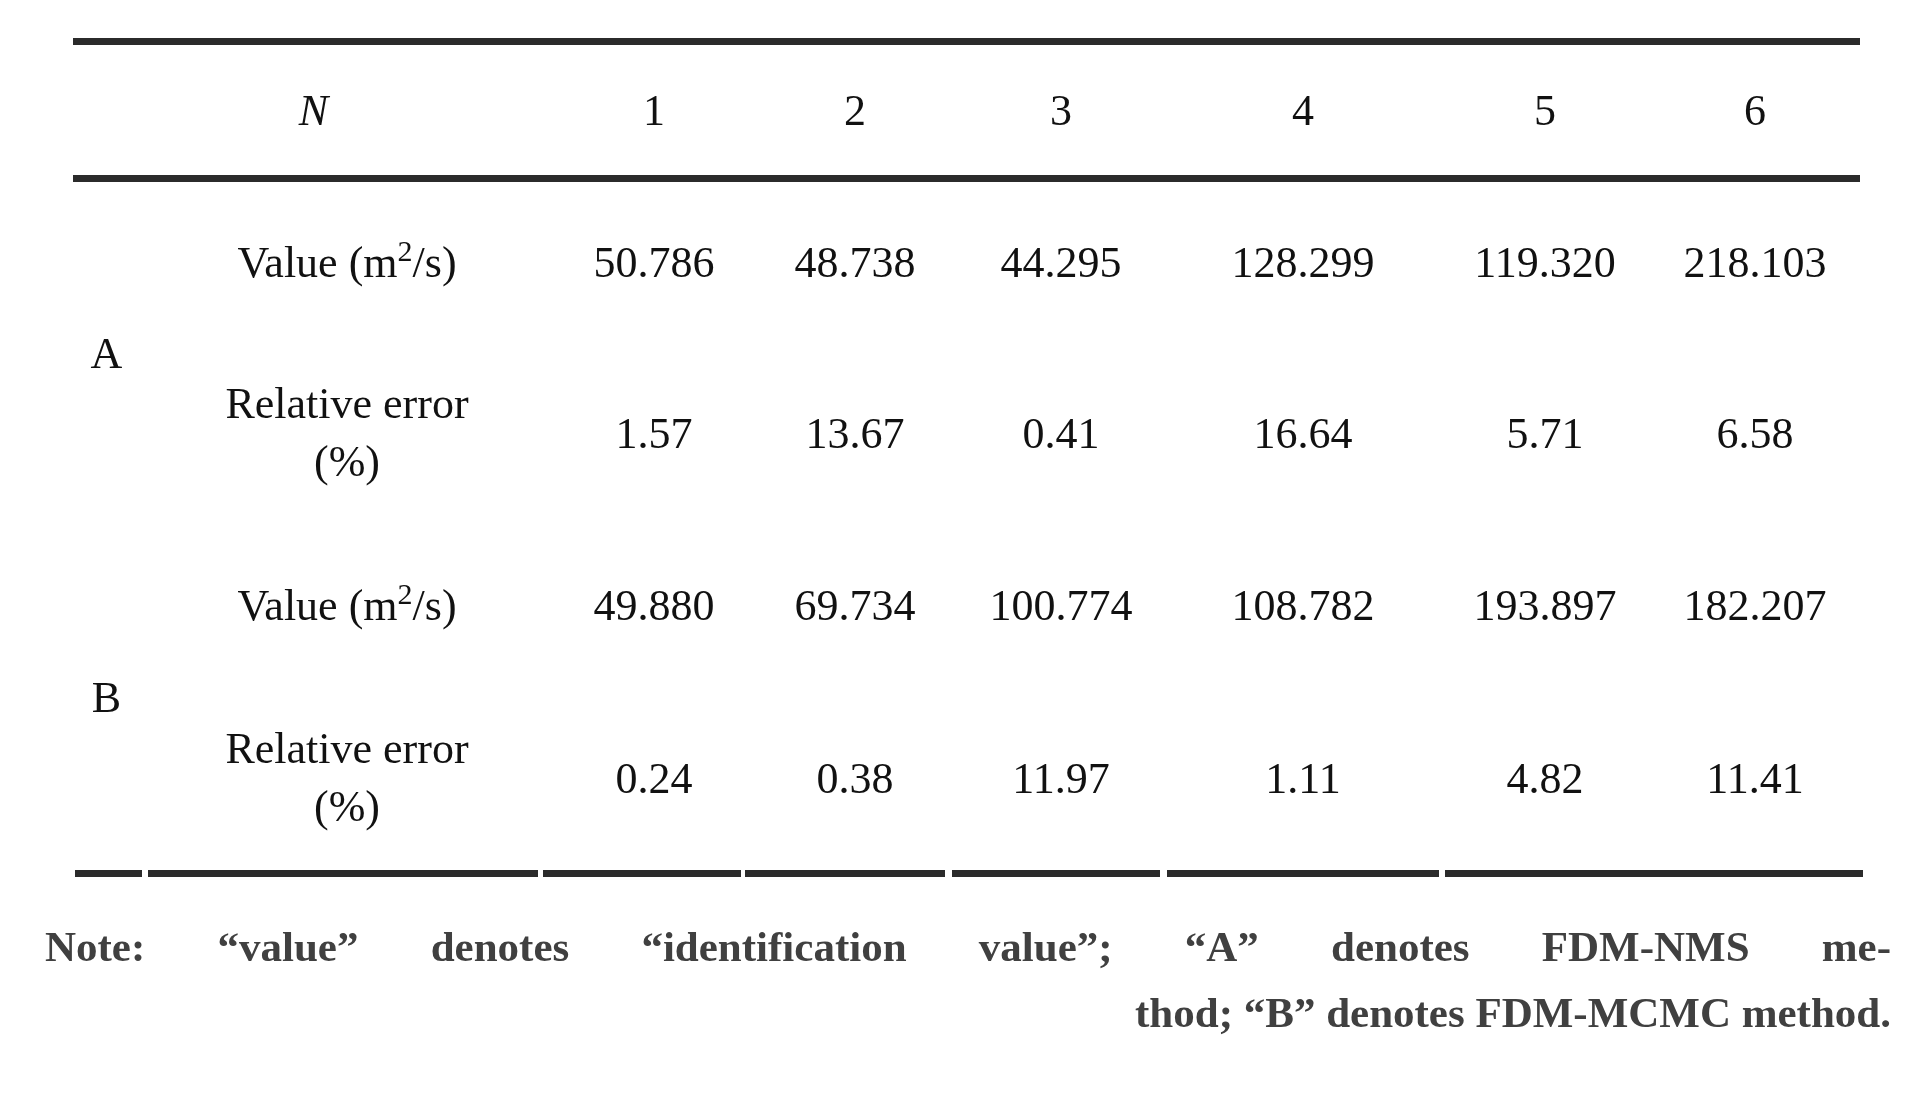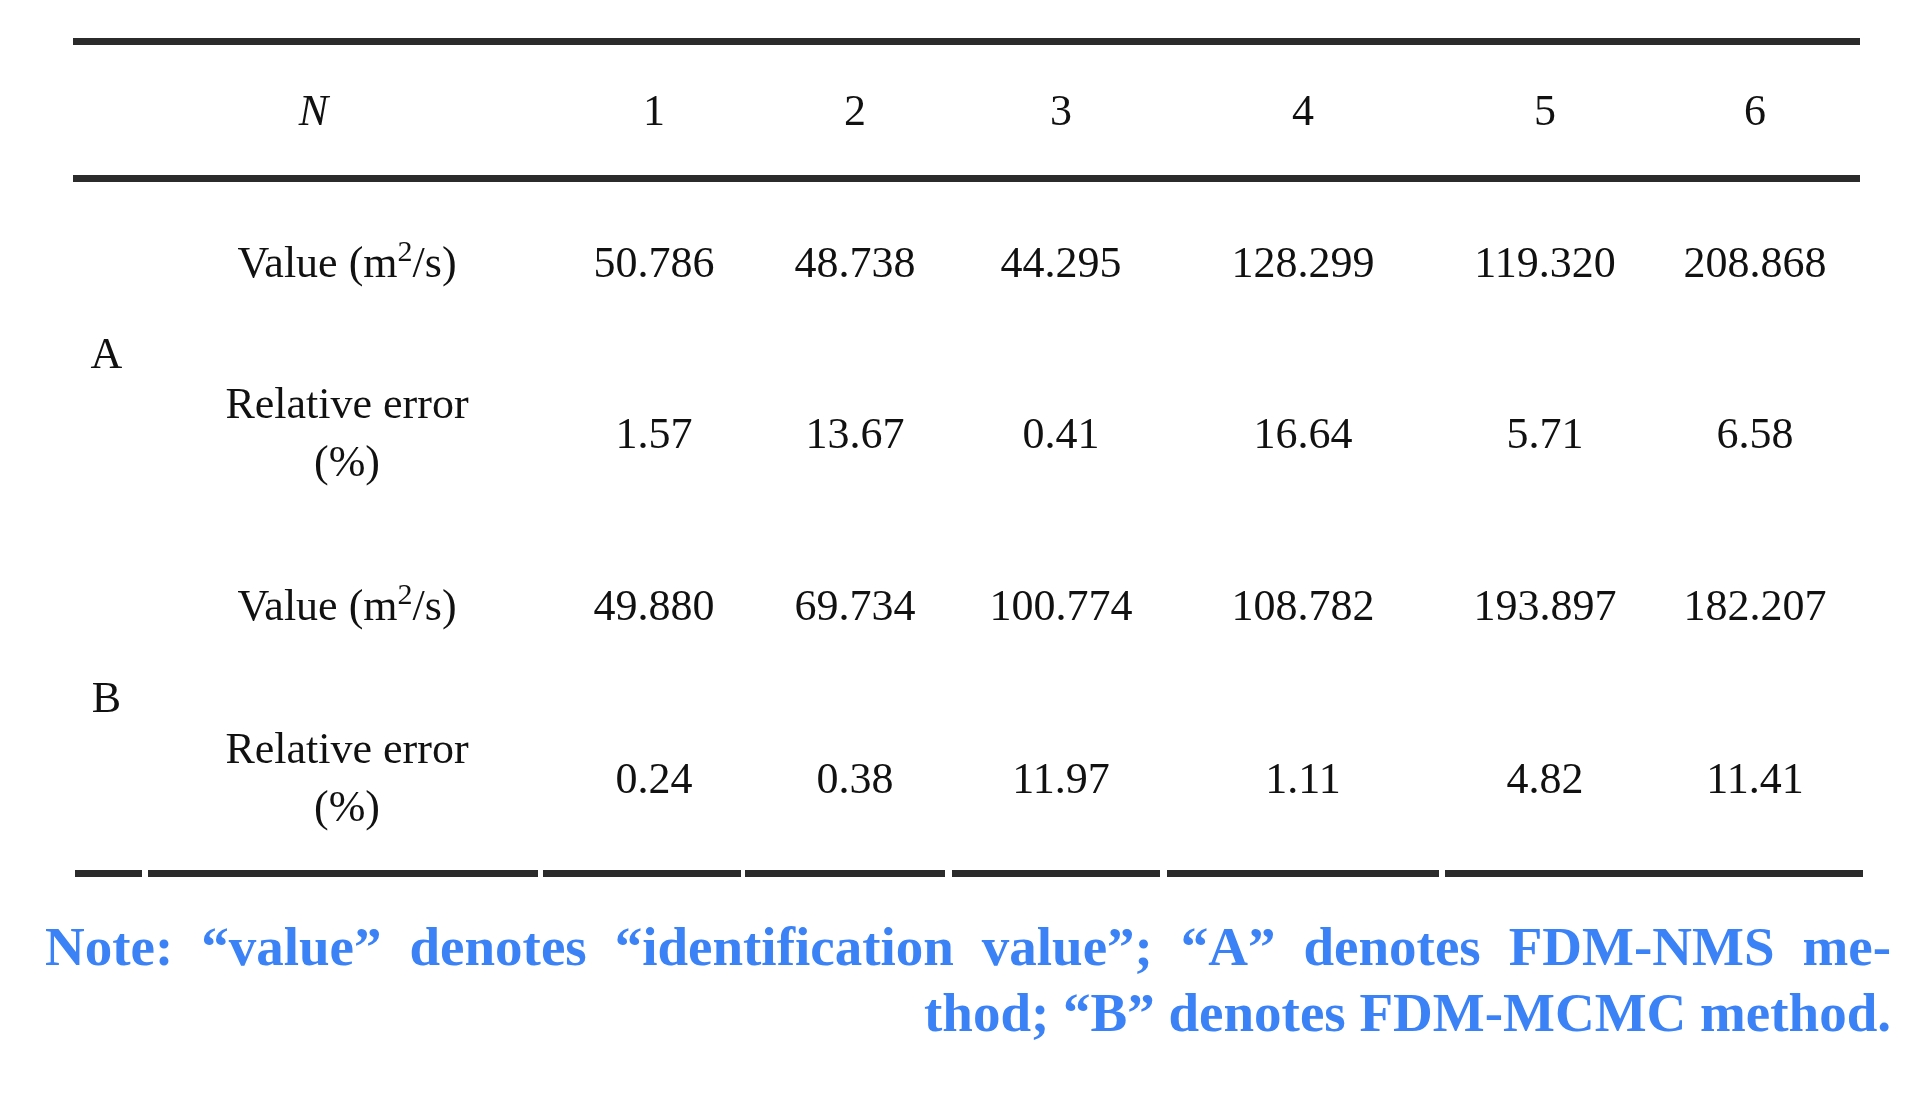--- a/index.html
+++ b/index.html
@@ -75,24 +75,24 @@
   .seg3 { left: 470px;  width: 198px; }
   .seg4 { left: 672px;  width: 200px; }
   .seg5 { left: 879px;  width: 208px; }
   .seg6 { left: 1094px; width: 272px; }
   .seg7 { left: 1372px; width: 418px; }
   .note-block {
     position: absolute;
     left: 45px;
     top: 914px;
     width: 1846px;
-    font-size: 55px;
+    font-size: 43px;
     font-weight: bold;
     line-height: 66px;
-    color: #3b82f6;
+    color: #404040;
   }
   .note-line1 {
     text-align: justify;
     text-align-last: justify;
   }
   .note-line2 {
     text-align: right;
   }
 </style>
 </head>
@@ -125,21 +125,21 @@
     </tr>
 
     <tr class="value-row-a">
       <td class="group-cell" rowspan="2">A</td>
       <td><span>Value (m</span><sup class="sq">2</sup><span>/s)</span></td>
       <td>50.786</td>
       <td>48.738</td>
       <td>44.295</td>
       <td>128.299</td>
       <td>119.320</td>
-      <td>208.868</td>
+      <td>218.103</td>
     </tr>
 
     <tr class="error-row-a">
       <td>
         <div class="two-line-label">
           <div>Relative error</div>
           <div>(%)</div>
         </div>
       </td>
       <td>1.57</td>

